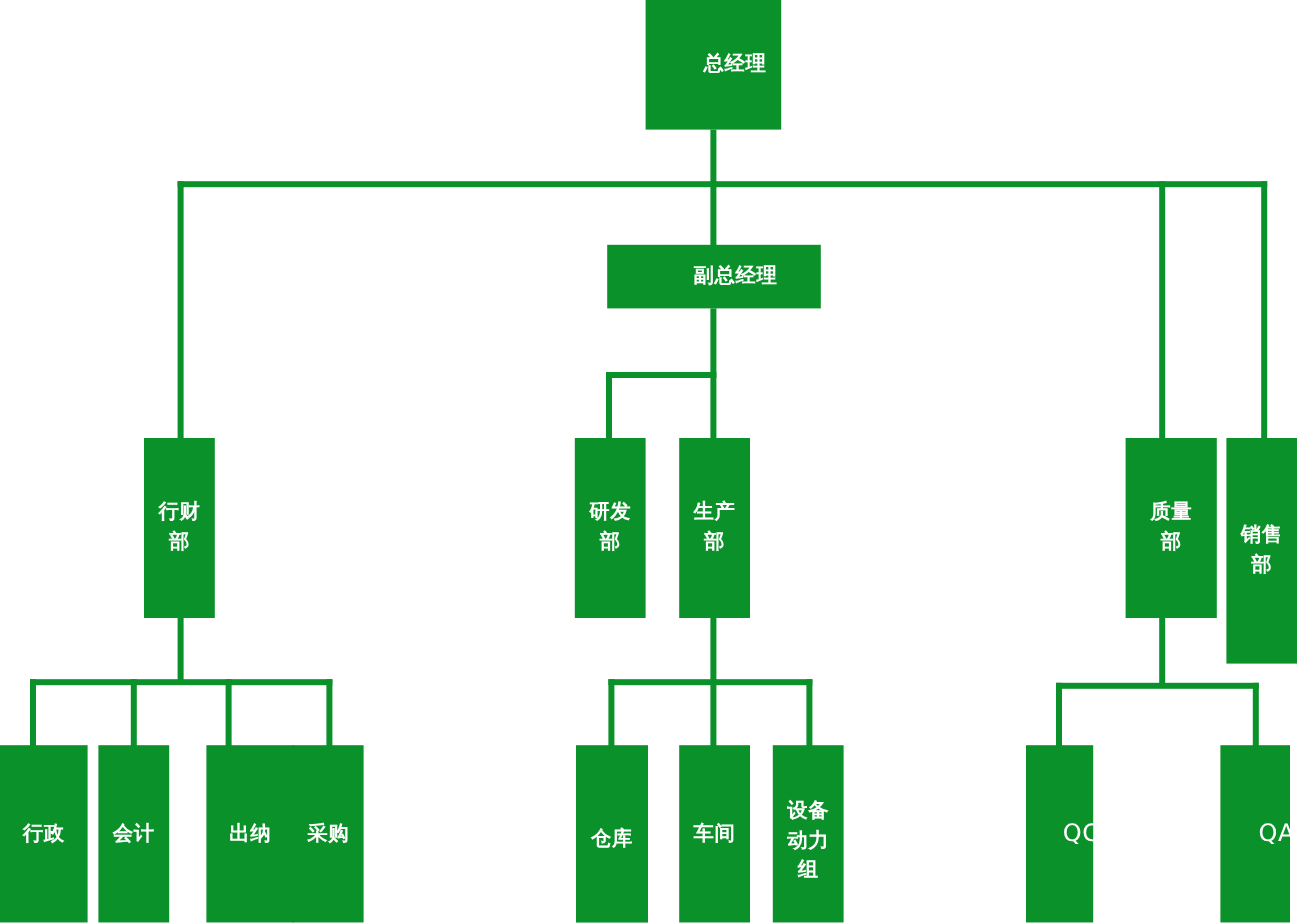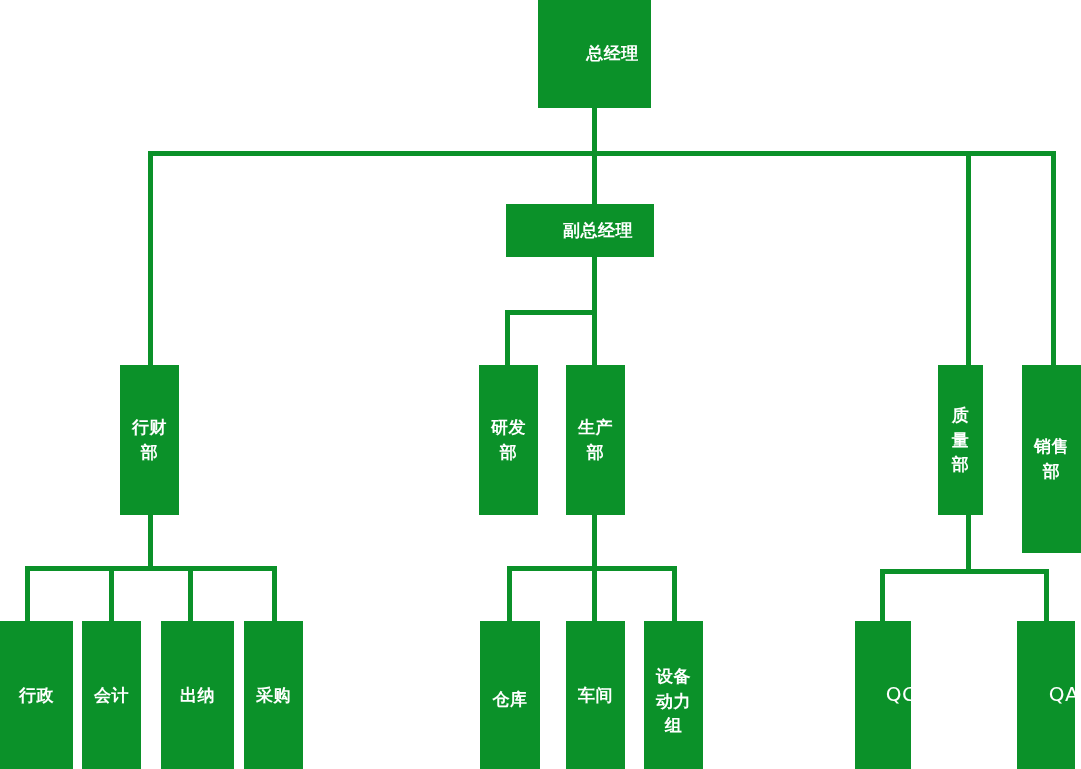--- a/index.html
+++ b/index.html
@@ -94,53 +94,53 @@
 
   <div class="conn" style="left:966px; top:515px; width:5px; height:58px;"></div>
   <div class="conn" style="left:880px; top:569px; width:169px; height:5px;"></div>
   <div class="conn" style="left:880px; top:569px; width:5px; height:54px;"></div>
   <div class="conn" style="left:1044px; top:569px; width:5px; height:54px;"></div>
 
   <div class="node horiz" style="left:538px; top:0px; width:113px; height:108px;">
     <span>总经理</span>
   </div>
 
-  <div class="node horiz" style="left:506px; top:204px; width:148px; height:53px;">
+  <div class="node horiz" style="left:506px; top:204px; width:178px; height:53px;">
     <span>副总经理</span>
   </div>
 
   <div class="node vert" style="left:120px; top:365px; width:59px; height:150px;">
     <span>行财部</span>
   </div>
 
   <div class="node vert" style="left:479px; top:365px; width:59px; height:150px;">
     <span>研发部</span>
   </div>
 
   <div class="node vert" style="left:566px; top:365px; width:59px; height:150px;text-align:center;">
     <span>生产部</span>
   </div>
 
-  <div class="node vert" style="left:938px; top:365px; width:45px; height:150px;">
+  <div class="node vert" style="left:938px; top:365px; width:76px; height:150px;">
     <span>质量部</span>
   </div>
 
   <div class="node vert" style="left:1022px; top:365px; width:59px; height:188px;">
     <span>销售部</span>
   </div>
 
   <div class="node vert" style="left:0px; top:621px; width:73px; height:148px;">
     <span>行政</span>
   </div>
 
   <div class="node vert" style="left:82px; top:621px; width:59px; height:148px;">
     <span>会计</span>
   </div>
 
-  <div class="node vert" style="left:161px; top:621px; width:73px; height:148px;">
+  <div class="node vert" style="left:172px; top:621px; width:73px; height:148px;">
     <span>出纳</span>
   </div>
 
   <div class="node vert" style="left:244px; top:621px; width:59px; height:148px;justify-content:flex-end;">
     <span>采购</span>
   </div>
 
   <div class="node vert" style="left:480px; top:621px; width:60px; height:156px;">
     <span>仓库</span>
   </div>

